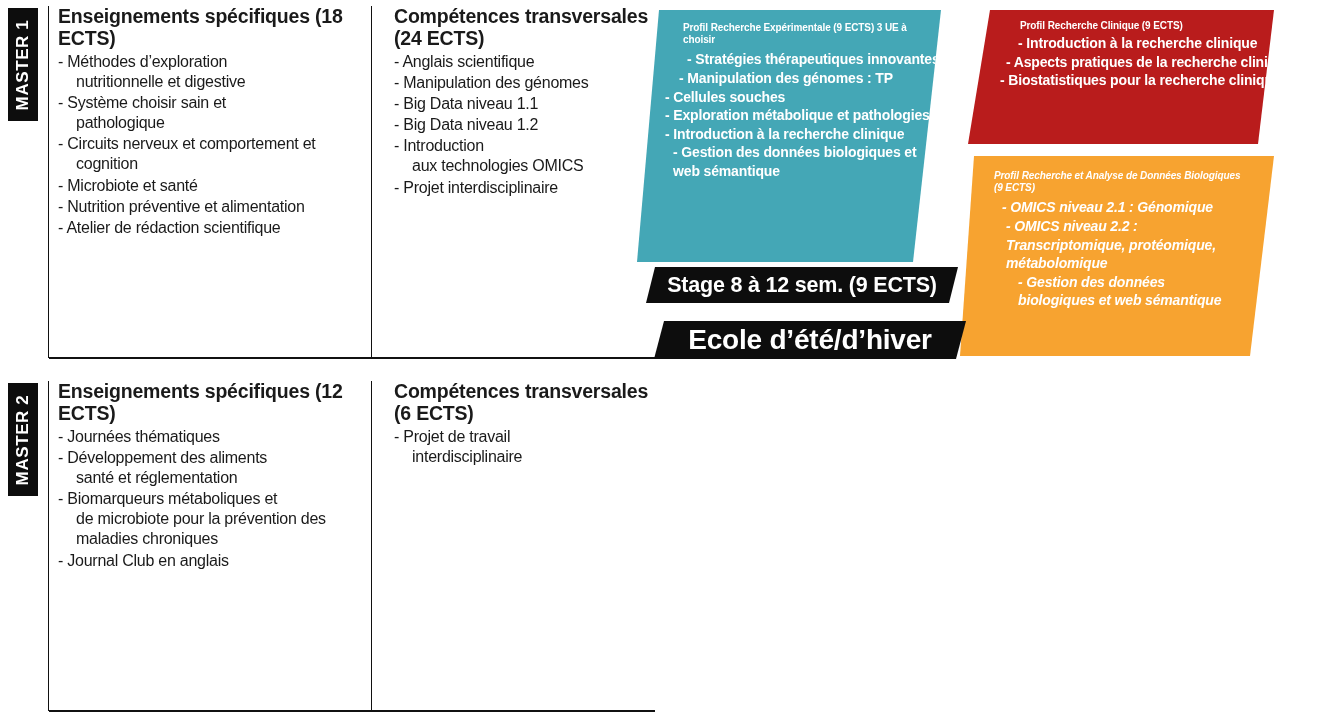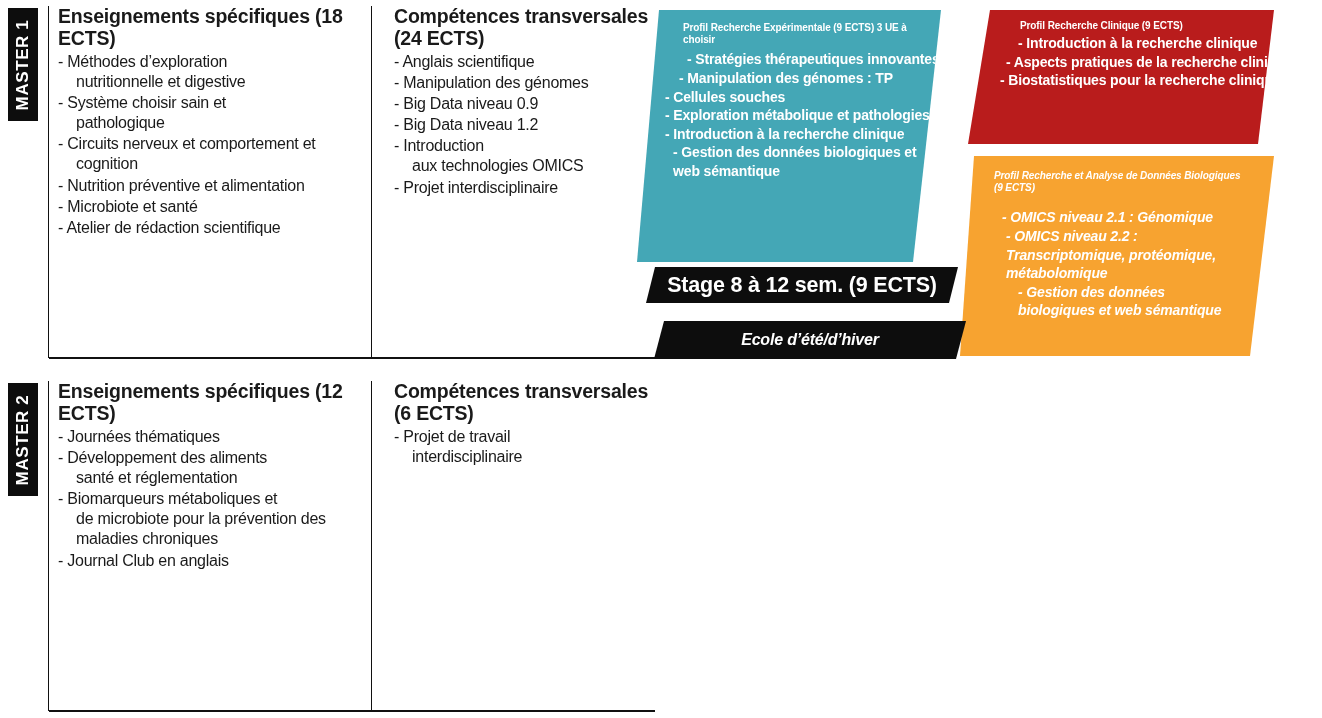--- a/index.html
+++ b/index.html
@@ -102,53 +102,52 @@
     box-sizing:border-box;
   }
   #banner-stage-m1{
     left:646px;top:267px;width:312px;height:36px;
     clip-path:polygon(9px 0, 312px 0, 303px 36px, 0 36px);
     font-size:21.5px;
   }
   #banner-ecole-m1{
     left:654px;top:321px;width:312px;height:38px;
     clip-path:polygon(10px 0, 312px 0, 302px 38px, 0 38px);
-    font-size:16px;
-    font-style:italic;
+    font-size:28px;
   }
 </style>
 </head>
 <body>
 
 <div class="year" id="year-m1">
 
   <div class="master-tab" id="tab-m1">
     <span>MASTER 1</span>
   </div>
 
   <div class="left-box"></div>
 
   <div class="cols">
     <div class="col col-a">
       <div class="col-head">Enseignements spécifiques (18 ECTS)</div>
       <ul>
         <li><span>- Méthodes d’exploration</span><span class="cont">nutritionnelle et digestive</span></li>
         <li><span>- Système choisir sain et</span><span class="cont">pathologique</span></li>
         <li><span>- Circuits nerveux et comportement et</span><span class="cont">cognition</span></li>
+        <li><span>- Microbiote et santé</span></li>
         <li><span>- Nutrition préventive et alimentation</span></li>
-        <li><span>- Microbiote et santé</span></li>
         <li><span>- Atelier de rédaction scientifique</span></li>
       </ul>
     </div>
     <div class="col col-b">
       <div class="col-head">Compétences transversales (24 ECTS)</div>
       <ul>
         <li><span>- Anglais scientifique</span></li>
         <li><span>- Manipulation des génomes</span></li>
-        <li><span>- Big Data niveau 0.9</span></li>
+        <li><span>- Big Data niveau 1.1</span></li>
         <li><span>- Big Data niveau 1.2</span></li>
         <li><span>- Introduction</span><span class="cont">aux technologies OMICS</span></li>
         <li><span>- Projet interdisciplinaire</span></li>
       </ul>
     </div>
   </div>
 
   <div class="panel teal" id="panel-teal-m1">
     <div class="p-title">Profil Recherche Expérimentale (9 ECTS) 3 UE à choisir</div>
     <ul>
@@ -165,21 +164,21 @@
     <div class="p-title" style="padding-left:22px">Profil Recherche Clinique (9 ECTS)</div>
     <ul>
       <li style="padding-left:20px">- Introduction à la recherche clinique</li>
       <li style="padding-left:8px">- Aspects pratiques de la recherche clinique</li>
       <li style="padding-left:2px">- Biostatistiques pour la recherche clinique</li>
     </ul>
   </div>
 
   <div class="panel orange" id="panel-orange-m1">
     <div class="p-title" style="padding-left:6px;max-width:250px">Profil Recherche et Analyse de Données Biologiques (9 ECTS)</div>
-    <ul style="margin-top:14px">
+    <ul style="margin-top:4px">
       <li style="padding-left:14px">- OMICS niveau 2.1 : Génomique</li>
       <li class="wrap" style="padding-left:18px;max-width:244px">- OMICS niveau 2.2 : Transcriptomique, protéomique, métabolomique</li>
       <li class="wrap" style="padding-left:30px;max-width:226px">- Gestion des données biologiques et web sémantique</li>
     </ul>
   </div>
 
   <div class="banner" id="banner-stage-m1">Stage 8 à 12 sem. (9 ECTS)</div>
   <div class="banner" id="banner-ecole-m1">Ecole d’été/d’hiver</div>
 </div>
 

